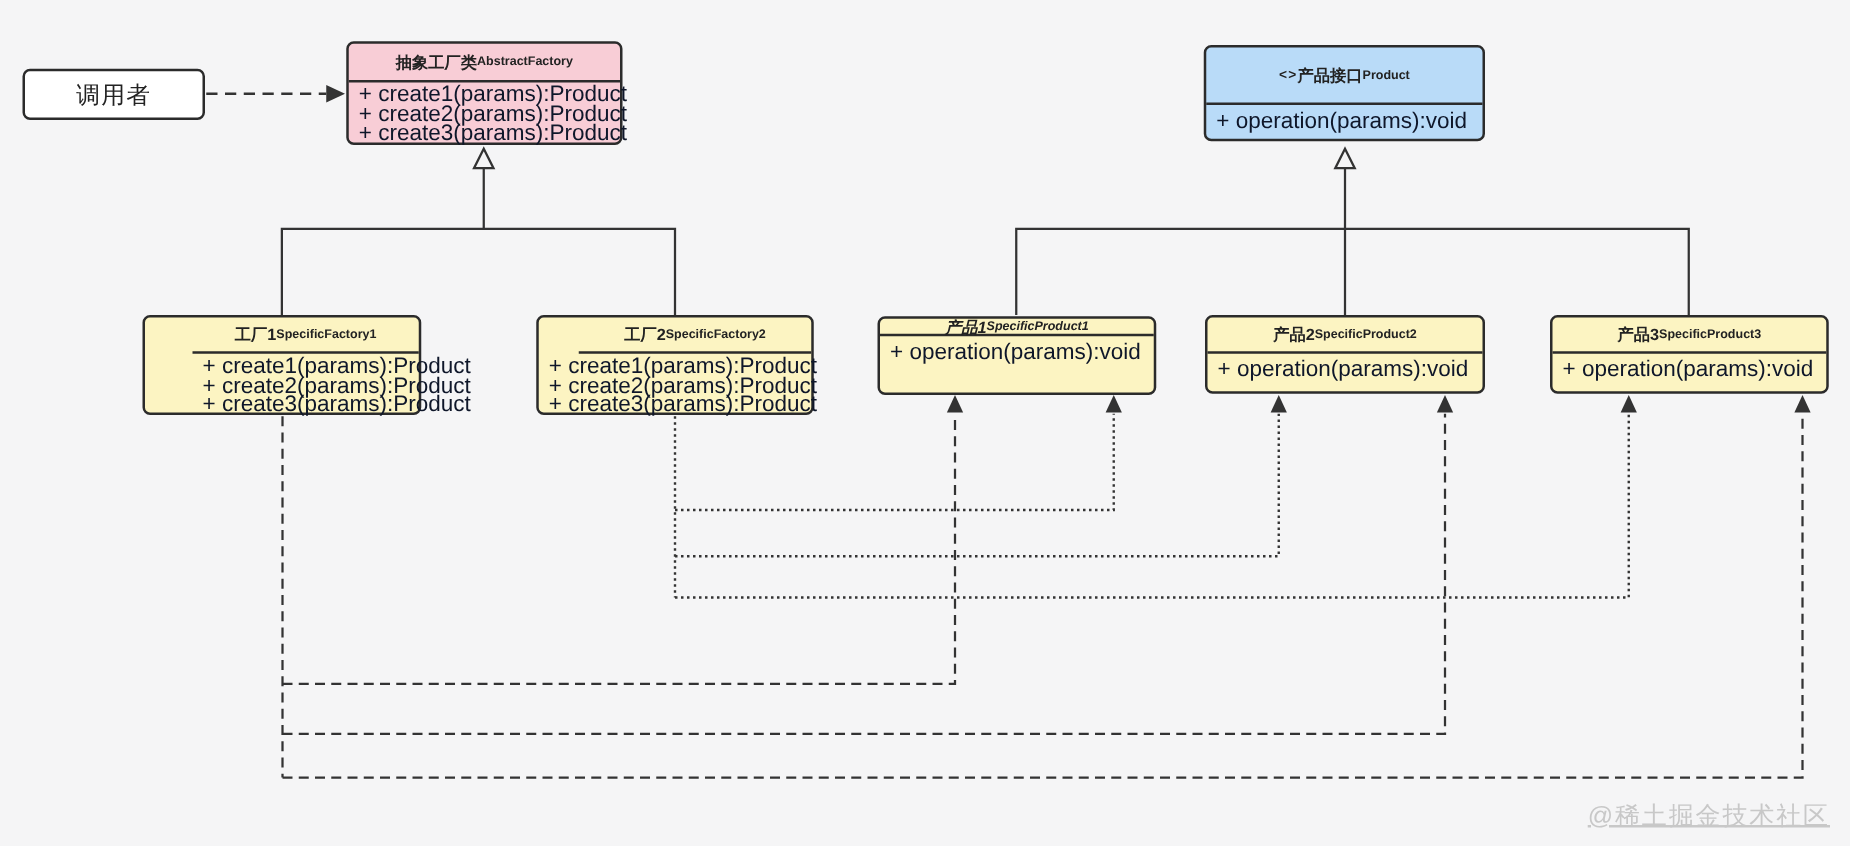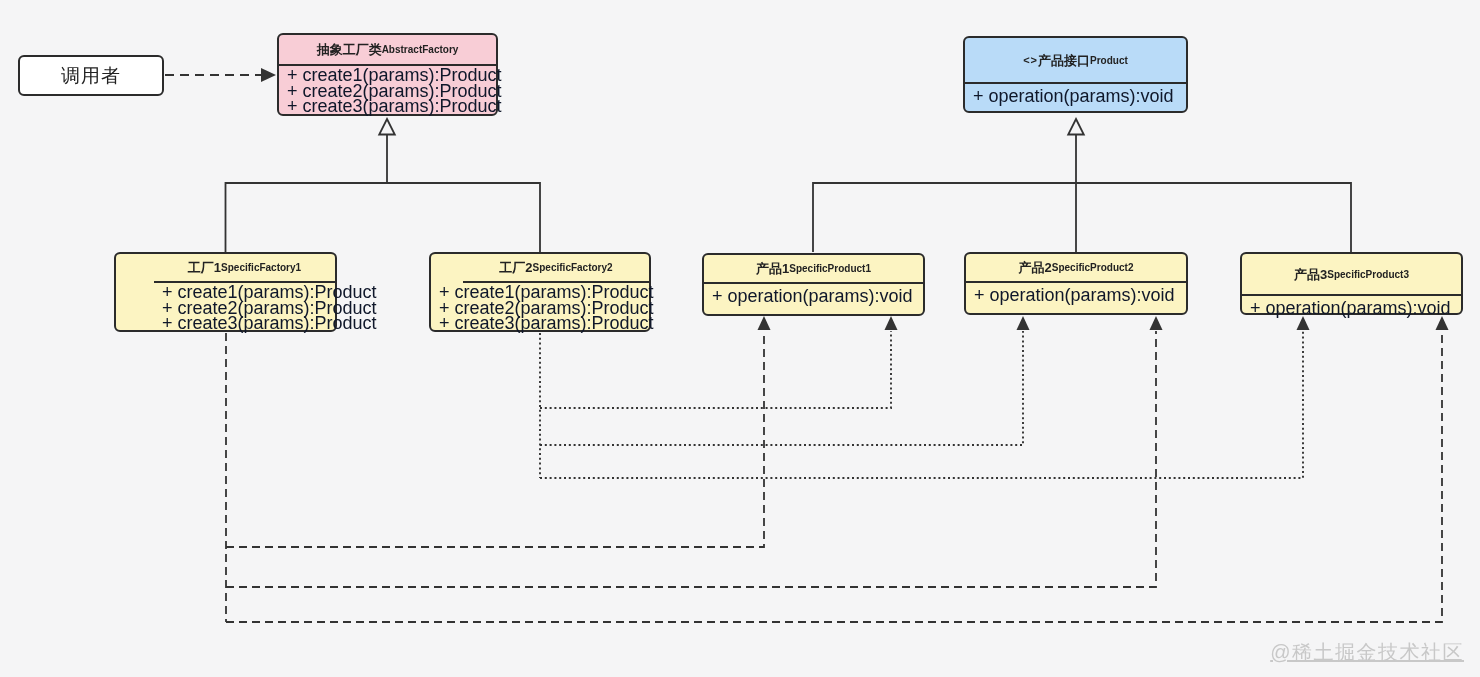--- a/index.html
+++ b/index.html
@@ -146,41 +146,41 @@
     <div class="en">SpecificFactory2</div>
   </div>
   <div class="bod">
     <div class="m">+ create1(params):Product</div>
     <div class="m">+ create2(params):Product</div>
     <div class="m">+ create3(params):Product</div>
   </div>
 </div>
 
 <div class="box yellow" style="left:702px;top:253px;width:223px;height:63px;">
-  <div class="hdr" style="height:29px;">
+  <div class="hdr" style="height:14px;font-style:italic;">
     <div class="cn">产品1</div>
     <div class="en">SpecificProduct1</div>
   </div>
   <div class="bod bod-one">
     <div class="m">+ operation(params):void</div>
   </div>
 </div>
 
 <div class="box yellow" style="left:964px;top:252px;width:224px;height:63px;">
   <div class="hdr" style="height:29px;">
     <div class="cn">产品2</div>
     <div class="en">SpecificProduct2</div>
   </div>
   <div class="bod bod-one">
     <div class="m">+ operation(params):void</div>
   </div>
 </div>
 
 <div class="box yellow" style="left:1240px;top:252px;width:223px;height:63px;">
-  <div class="hdr" style="height:42px;align-items:center;">
+  <div class="hdr" style="height:29px;align-items:center;">
     <div class="cn">产品3</div>
     <div class="en">SpecificProduct3</div>
   </div>
   <div class="bod bod-one">
     <div class="m">+ operation(params):void</div>
   </div>
 </div>
 
 <div class="watermark">@稀土掘金技术社区</div>
 

